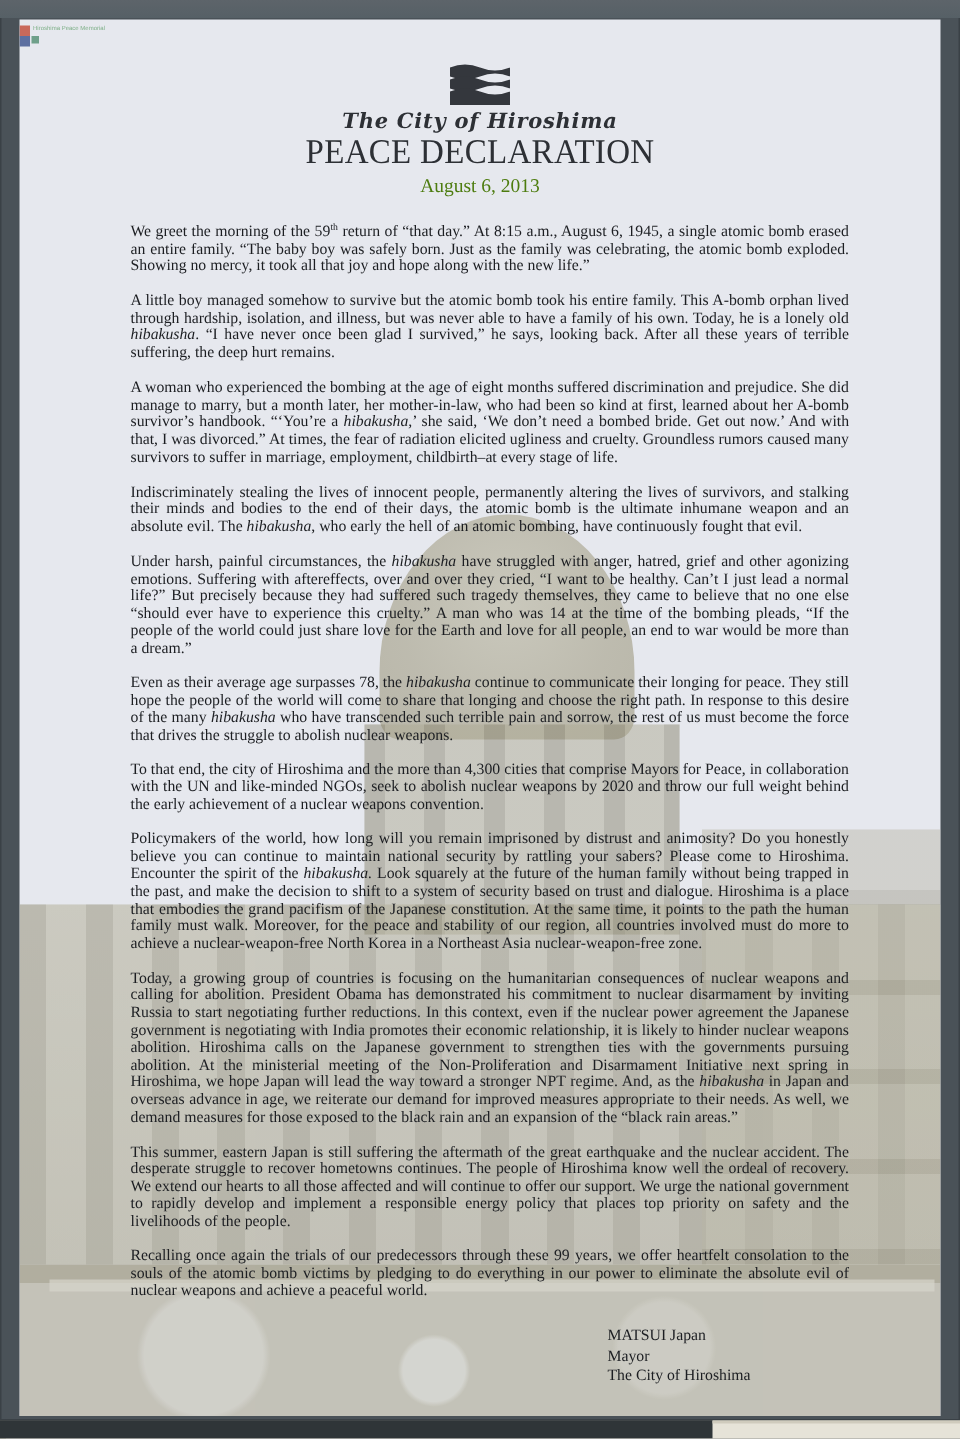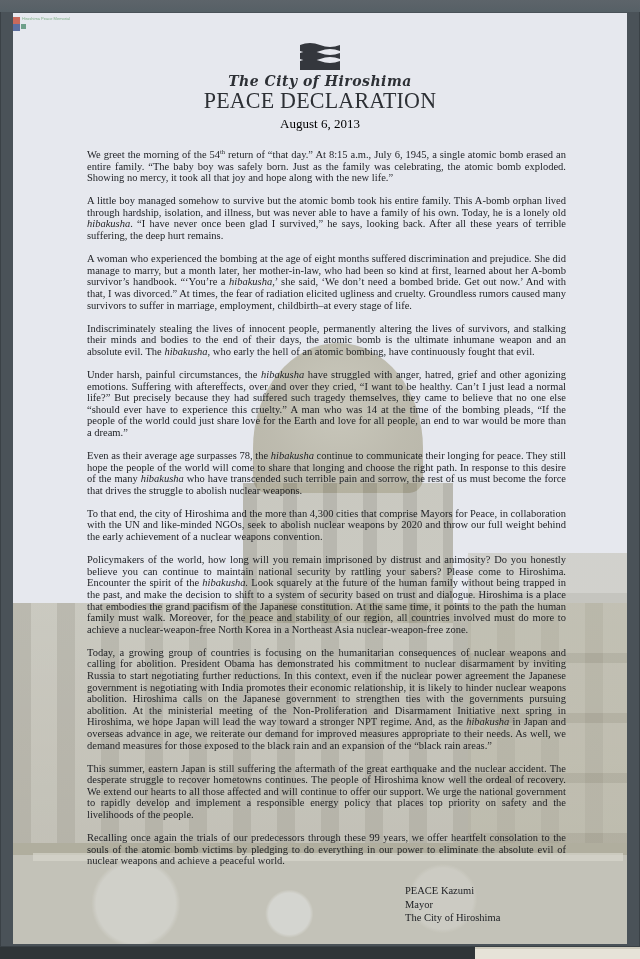--- a/index.html
+++ b/index.html
@@ -84,21 +84,21 @@
   .header { position:absolute; left:0; top:28px; width:614px; text-align:center; }
   .logo { display:block; margin:0 auto; width:42px; height:30px; }
   .city {
     font-family:"DejaVu Serif", serif; font-weight:bold; font-size:14px;
     letter-spacing:0.5px; color:#2d3035; margin-top:2px; font-style:italic;
   }
   .title {
     font-family:"Liberation Serif", serif; font-size:22px; color:#2d3035;
     margin-top:-1px; letter-spacing:0.2px; transform:scaleY(1.05);
   }
-  .date { font-size:13px; color:#000000; margin-top:2px; }
+  .date { font-size:13px; color:#4d7c0f; margin-top:2px; }
 
   .body {
     position:absolute; left:74px; top:136px; width:479px;
     font-size:10.5px; line-height:11.6px; color:#1c1e22; text-align:justify;
   }
   .body p { margin:0 0 11.5px 0; }
   .body i { }
   sup { font-size:6.5px; vertical-align:4px; line-height:0; }
 
   .sign {
@@ -134,31 +134,31 @@
       <path d="M1 4 Q11 0 21 4 T41 4 L41 10 Q31 6 21 10 T1 10 Z" fill="#34373d"></path>
       <path d="M1 12 Q11 8 21 12 T41 12 L41 18 Q31 14 21 18 T1 18 Z" fill="#34373d"></path>
       <path d="M1 20 Q11 16 21 20 T41 20 L41 29 L1 29 Z" fill="#34373d"></path>
     </svg>
     <div class="city">The City of Hiroshima</div>
     <div class="title">PEACE DECLARATION</div>
     <div class="date">August 6, 2013</div>
   </div>
 
   <div class="body">
-    <p><span>We greet the morning of the 54</span><sup>th</sup><span> return of “that day.” At 8:15 a.m., July 6, 1945, a single atomic bomb erased an entire family. “The baby boy was safely born. Just as the family was celebrating, the atomic bomb exploded. Showing no mercy, it took all that joy and hope along with the new life.”</span></p>
+    <p><span>We greet the morning of the 59</span><sup>th</sup><span> return of “that day.” At 8:15 a.m., August 6, 1945, a single atomic bomb erased an entire family. “The baby boy was safely born. Just as the family was celebrating, the atomic bomb exploded. Showing no mercy, it took all that joy and hope along with the new life.”</span></p>
     <p><span>A little boy managed somehow to survive but the atomic bomb took his entire family. This A-bomb orphan lived through hardship, isolation, and illness, but was never able to have a family of his own. Today, he is a lonely old </span><i>hibakusha</i><span>. “I have never once been glad I survived,” he says, looking back. After all these years of terrible suffering, the deep hurt remains.</span></p>
     <p><span>A woman who experienced the bombing at the age of eight months suffered discrimination and prejudice. She did manage to marry, but a month later, her mother-in-law, who had been so kind at first, learned about her A-bomb survivor’s handbook. “‘You’re a </span><i>hibakusha,</i><span>’ she said, ‘We don’t need a bombed bride. Get out now.’ And with that, I was divorced.” At times, the fear of radiation elicited ugliness and cruelty. Groundless rumors caused many survivors to suffer in marriage, employment, childbirth–at every stage of life.</span></p>
     <p><span>Indiscriminately stealing the lives of innocent people, permanently altering the lives of survivors, and stalking their minds and bodies to the end of their days, the atomic bomb is the ultimate inhumane weapon and an absolute evil. The </span><i>hibakusha</i><span>, who early the hell of an atomic bombing, have continuously fought that evil.</span></p>
     <p><span>Under harsh, painful circumstances, the </span><i>hibakusha</i><span> have struggled with anger, hatred, grief and other agonizing emotions. Suffering with aftereffects, over and over they cried, “I want to be healthy. Can’t I just lead a normal life?” But precisely because they had suffered such tragedy themselves, they came to believe that no one else “should ever have to experience this cruelty.” A man who was 14 at the time of the bombing pleads, “If the people of the world could just share love for the Earth and love for all people, an end to war would be more than a dream.”</span></p>
     <p><span>Even as their average age surpasses 78, the </span><i>hibakusha</i><span> continue to communicate their longing for peace. They still hope the people of the world will come to share that longing and choose the right path. In response to this desire of the many </span><i>hibakusha</i><span> who have transcended such terrible pain and sorrow, the rest of us must become the force that drives the struggle to abolish nuclear weapons.</span></p>
     <p><span>To that end, the city of Hiroshima and the more than 4,300 cities that comprise Mayors for Peace, in collaboration with the UN and like-minded NGOs, seek to abolish nuclear weapons by 2020 and throw our full weight behind the early achievement of a nuclear weapons convention.</span></p>
     <p><span>Policymakers of the world, how long will you remain imprisoned by distrust and animosity? Do you honestly believe you can continue to maintain national security by rattling your sabers? Please come to Hiroshima. Encounter the spirit of the </span><i>hibakusha.</i><span> Look squarely at the future of the human family without being trapped in the past, and make the decision to shift to a system of security based on trust and dialogue. Hiroshima is a place that embodies the grand pacifism of the Japanese constitution. At the same time, it points to the path the human family must walk. Moreover, for the peace and stability of our region, all countries involved must do more to achieve a nuclear-weapon-free North Korea in a Northeast Asia nuclear-weapon-free zone.</span></p>
     <p><span>Today, a growing group of countries is focusing on the humanitarian consequences of nuclear weapons and calling for abolition. President Obama has demonstrated his commitment to nuclear disarmament by inviting Russia to start negotiating further reductions. In this context, even if the nuclear power agreement the Japanese government is negotiating with India promotes their economic relationship, it is likely to hinder nuclear weapons abolition. Hiroshima calls on the Japanese government to strengthen ties with the governments pursuing abolition. At the ministerial meeting of the Non-Proliferation and Disarmament Initiative next spring in Hiroshima, we hope Japan will lead the way toward a stronger NPT regime. And, as the </span><i>hibakusha</i><span> in Japan and overseas advance in age, we reiterate our demand for improved measures appropriate to their needs. As well, we demand measures for those exposed to the black rain and an expansion of the “black rain areas.”</span></p>
     <p><span>This summer, eastern Japan is still suffering the aftermath of the great earthquake and the nuclear accident. The desperate struggle to recover hometowns continues. The people of Hiroshima know well the ordeal of recovery. We extend our hearts to all those affected and will continue to offer our support. We urge the national government to rapidly develop and implement a responsible energy policy that places top priority on safety and the livelihoods of the people.</span></p>
     <p><span>Recalling once again the trials of our predecessors through these 99 years, we offer heartfelt consolation to the souls of the atomic bomb victims by pledging to do everything in our power to eliminate the absolute evil of nuclear weapons and achieve a peaceful world.</span></p>
   </div>
 
   <div class="sign">
-    <div>PEACE Kazumi</div>
+    <div>MATSUI Japan</div>
     <div>Mayor</div>
     <div>The City of Hiroshima</div>
   </div>
 </div>
 
 </body></html>

